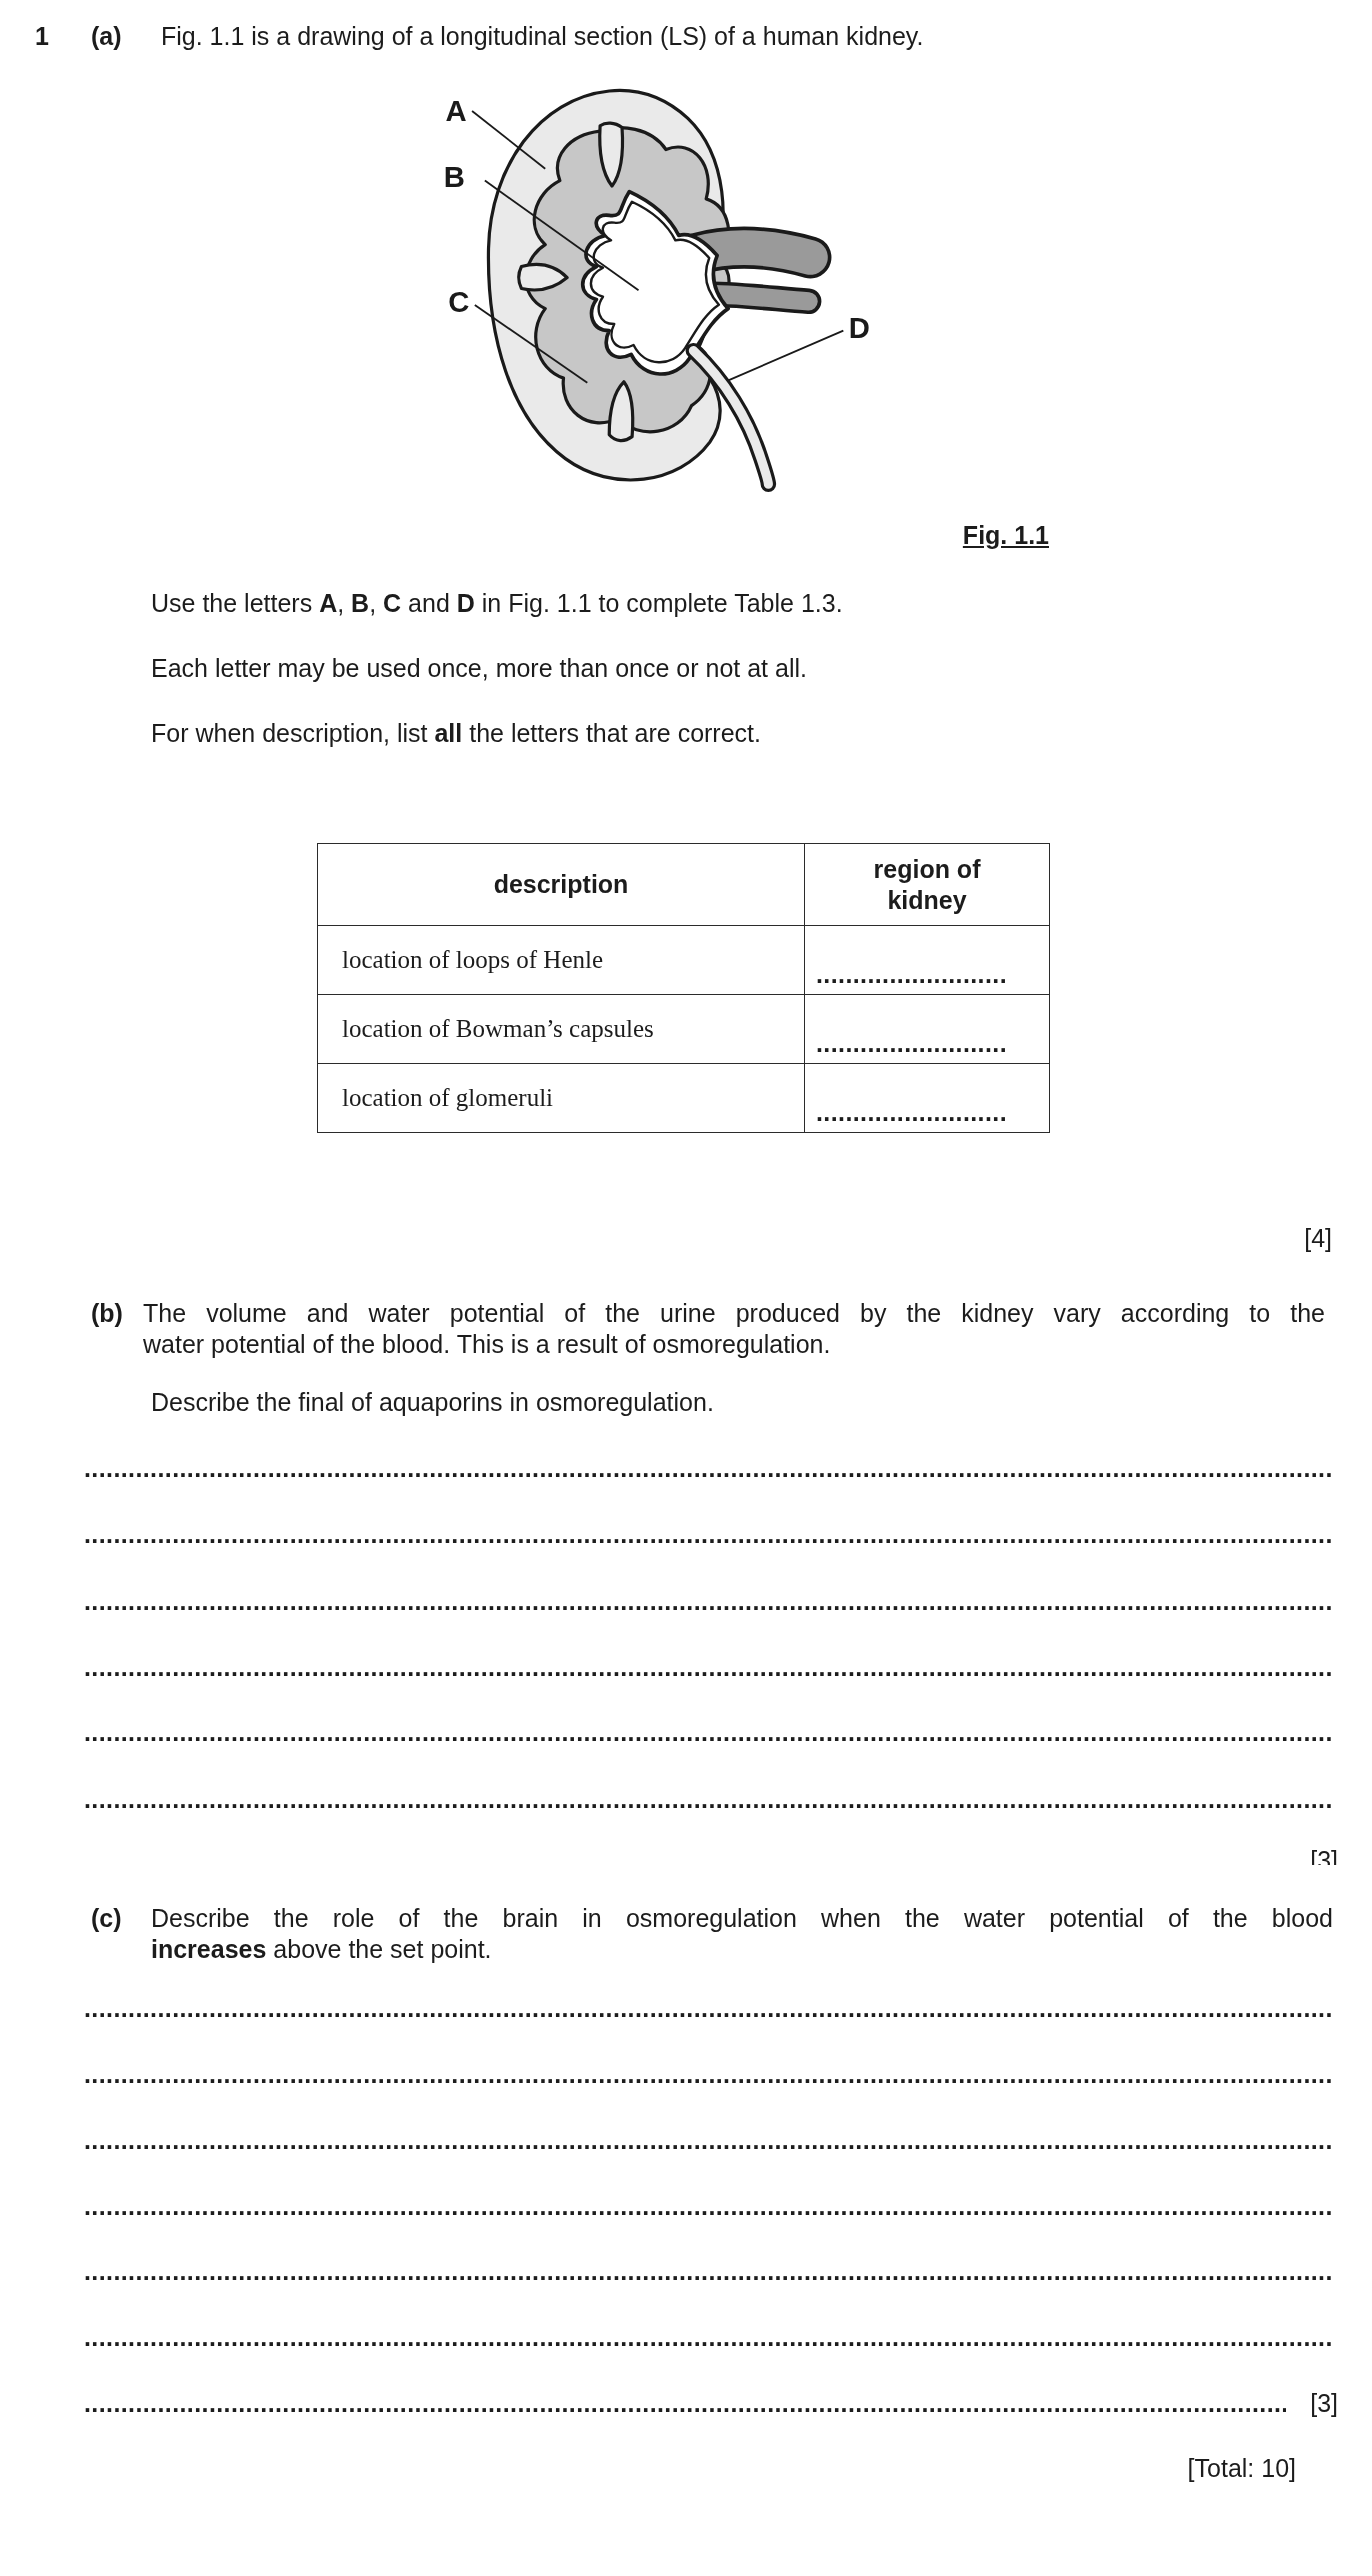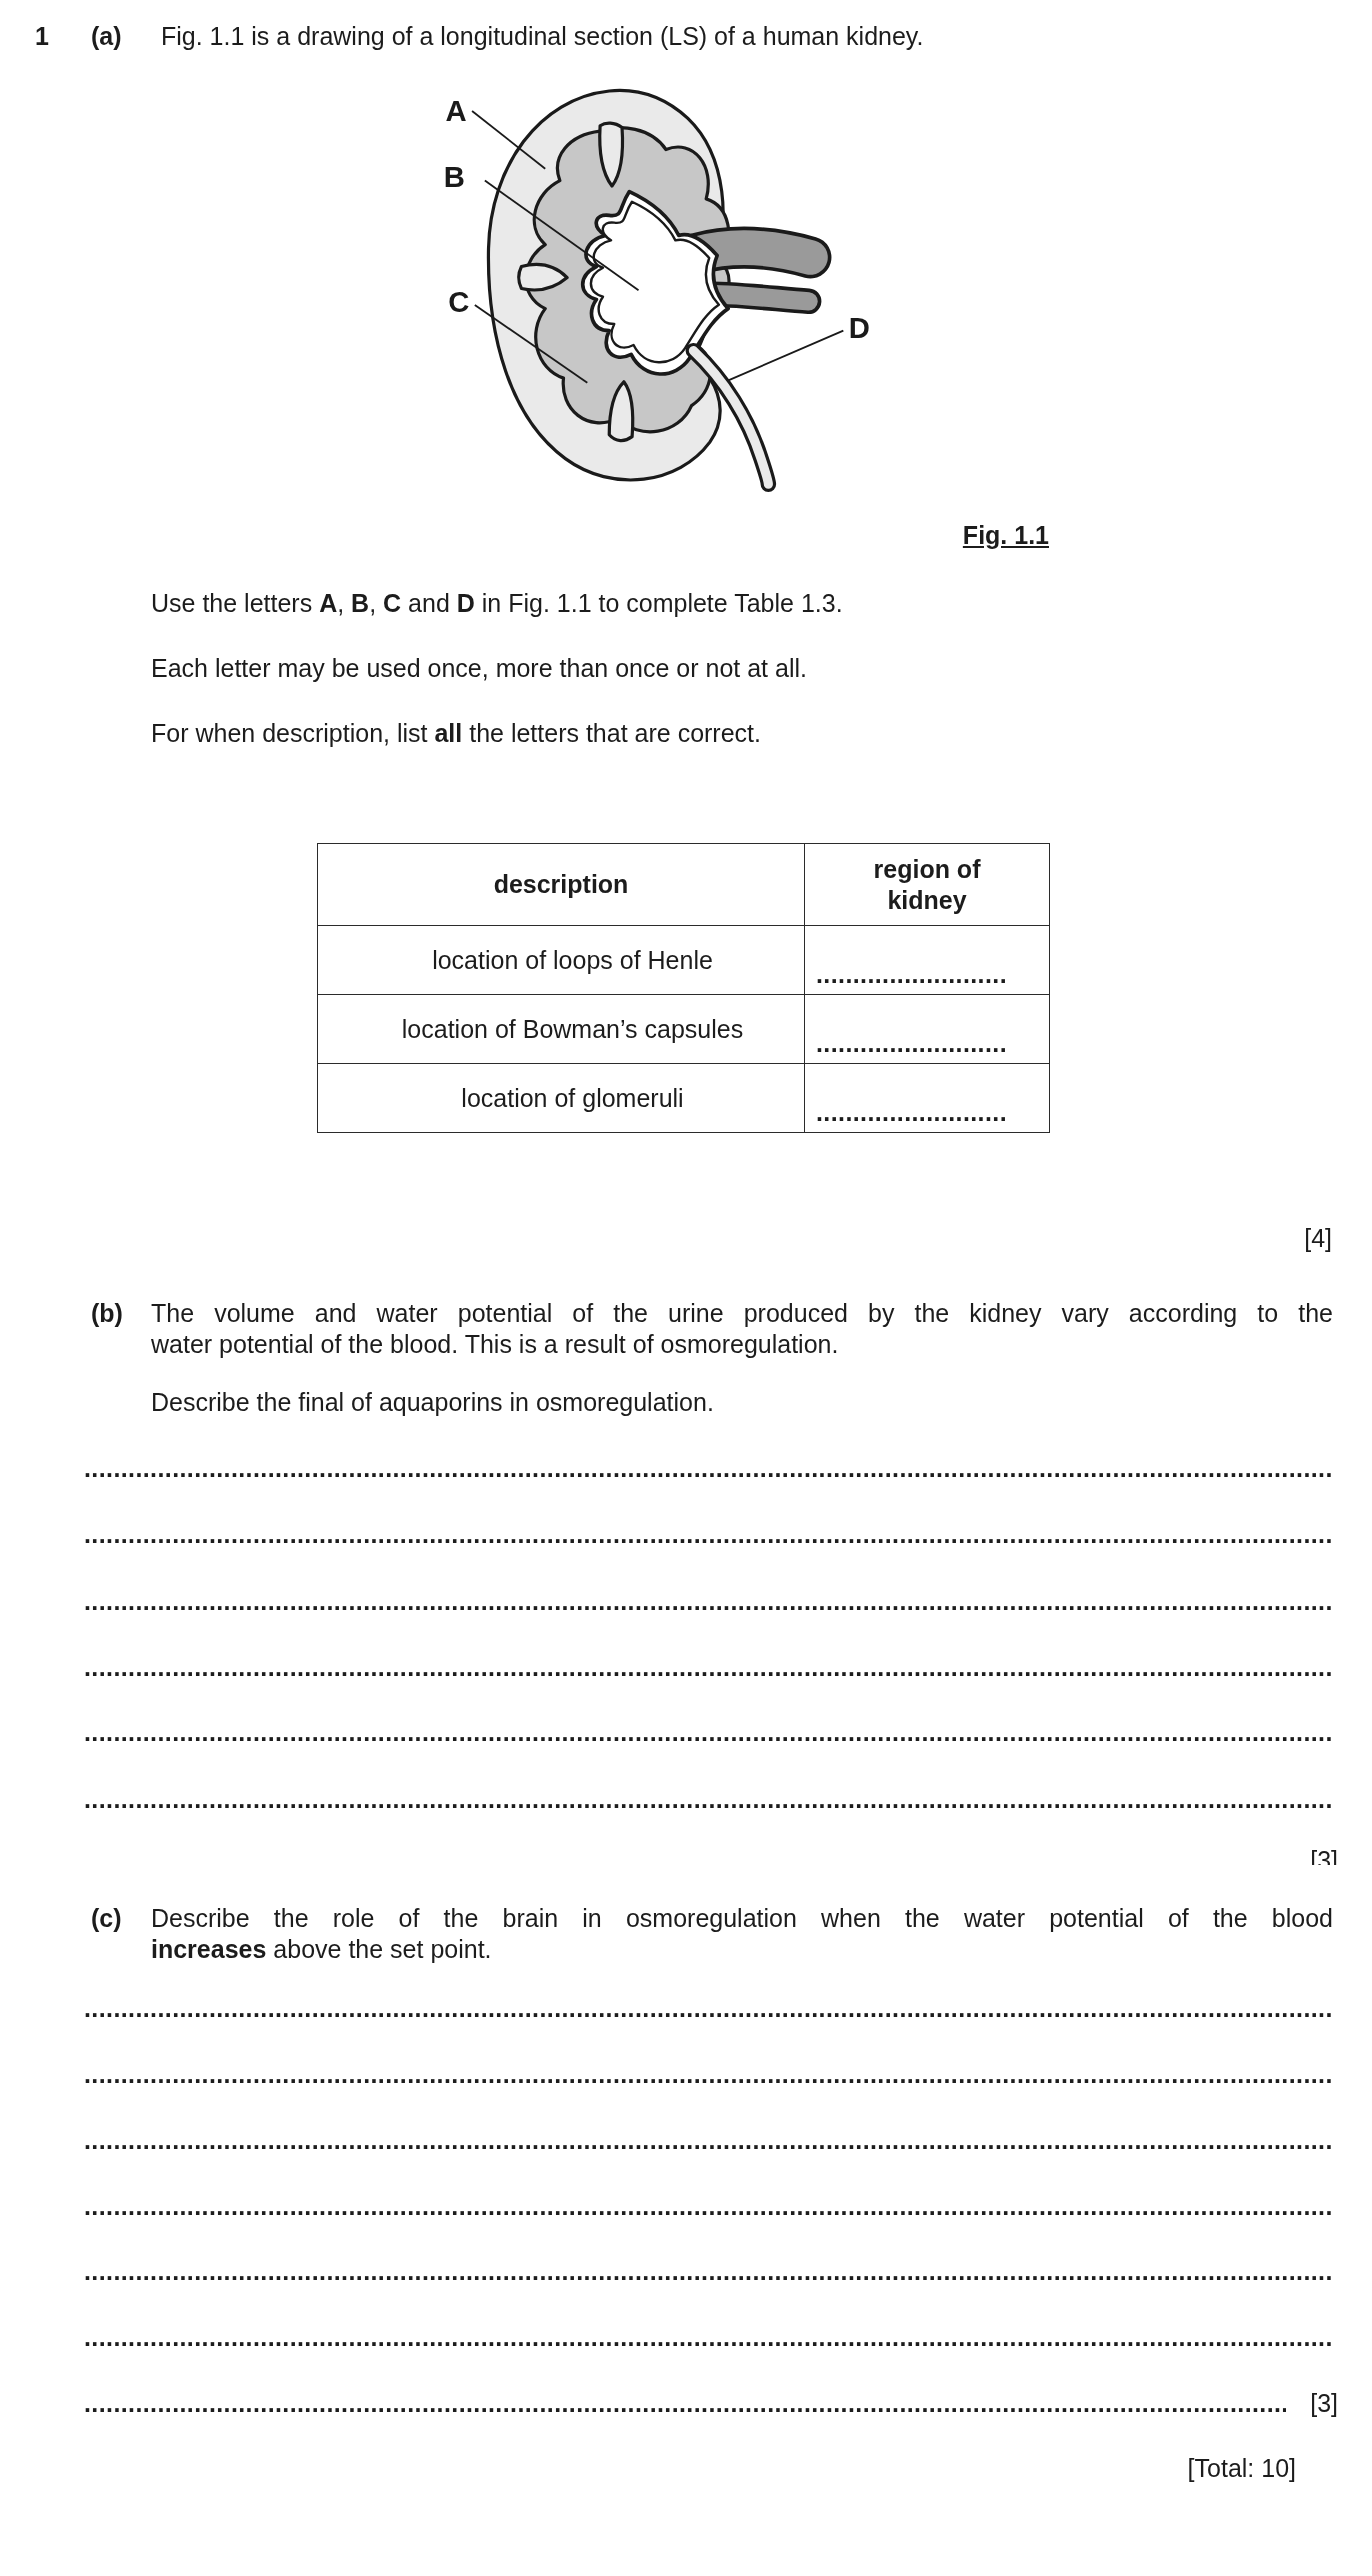--- a/index.html
+++ b/index.html
@@ -18,21 +18,21 @@
     overflow:hidden; white-space:nowrap; font-size:25px; font-weight:bold;
     letter-spacing:0.4px; color:#1c1c1c;
   }
   .al.short { width:1202px; }
   
   table.kidney { border-collapse:collapse; table-layout:fixed; }
   table.kidney th, table.kidney td {
     border:1.8px solid #2b2b2b; font-size:25px; color:#1c1c1c; background:#fff;
   }
   table.kidney th { font-weight:bold; text-align:center; vertical-align:middle; white-space:pre-line; line-height:31px; }
-  td.desc { padding-left:24px; vertical-align:middle; text-align:center; }
+  td.desc { padding-left:24px; vertical-align:middle; text-align:left;font-family:Liberation Serif, serif; }
   td.ans { position:relative; }
   td.ans .dots {
     position:absolute; left:11px; bottom:5.5px; font-weight:bold; letter-spacing:0.4px;
     white-space:nowrap; overflow:hidden; max-width:223px; display:inline-block;
   }
   .mark { position:absolute; font-size:25px; line-height:25px; color:#1c1c1c; }
   .clip-b { height:17.4px; overflow:hidden; }
   svg text { font-family:"Liberation Sans", sans-serif; font-weight:bold; font-size:32px; fill:#1a1a1a; }
 </style>
 </head>
@@ -122,21 +122,21 @@
       <td class="ans">
             <span class="dots">..........................</span>
           </td>
     </tr>
   </tbody>
     </table>
 
   <div class="mark" style="right:41px;top:1226px">[4]</div>
 
   <div class="abs t b" style="left:91px;top:1298px">(b)</div>
-  <div class="abs" style="left:151px;top:1298px;width:1182px">
+  <div class="abs" style="left:143px;top:1298px;width:1182px">
     <div class="t jf">The volume and water potential of the urine produced by the kidney vary according to the</div>
     <div class="t">water potential of the blood. This is a result of osmoregulation.</div>
   </div>
   <div class="abs t" style="left:151px;top:1387px">Describe the final of aquaporins in osmoregulation.</div>
 
   <div class="al" style="top:1455px">..........................................................................................................................................................................</div>
   <div class="al" style="top:1521px">..........................................................................................................................................................................</div>
   <div class="al" style="top:1588px">..........................................................................................................................................................................</div>
   <div class="al" style="top:1654px">..........................................................................................................................................................................</div>
   <div class="al" style="top:1719px">..........................................................................................................................................................................</div>

